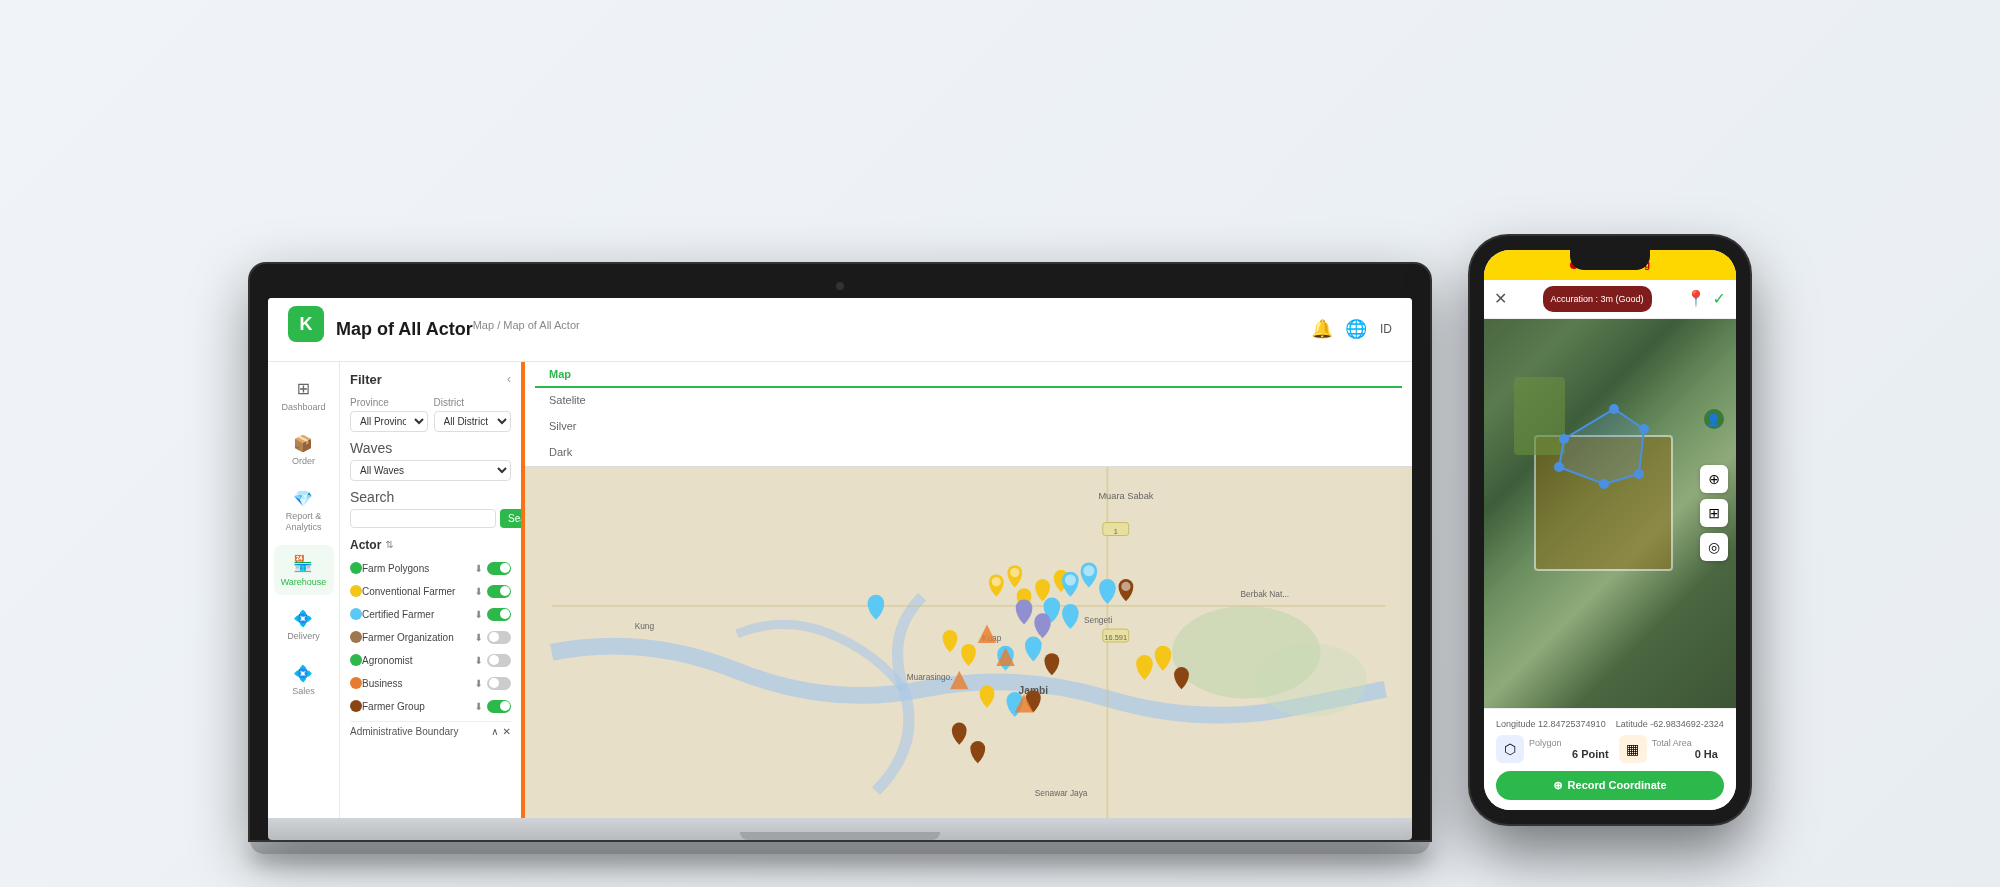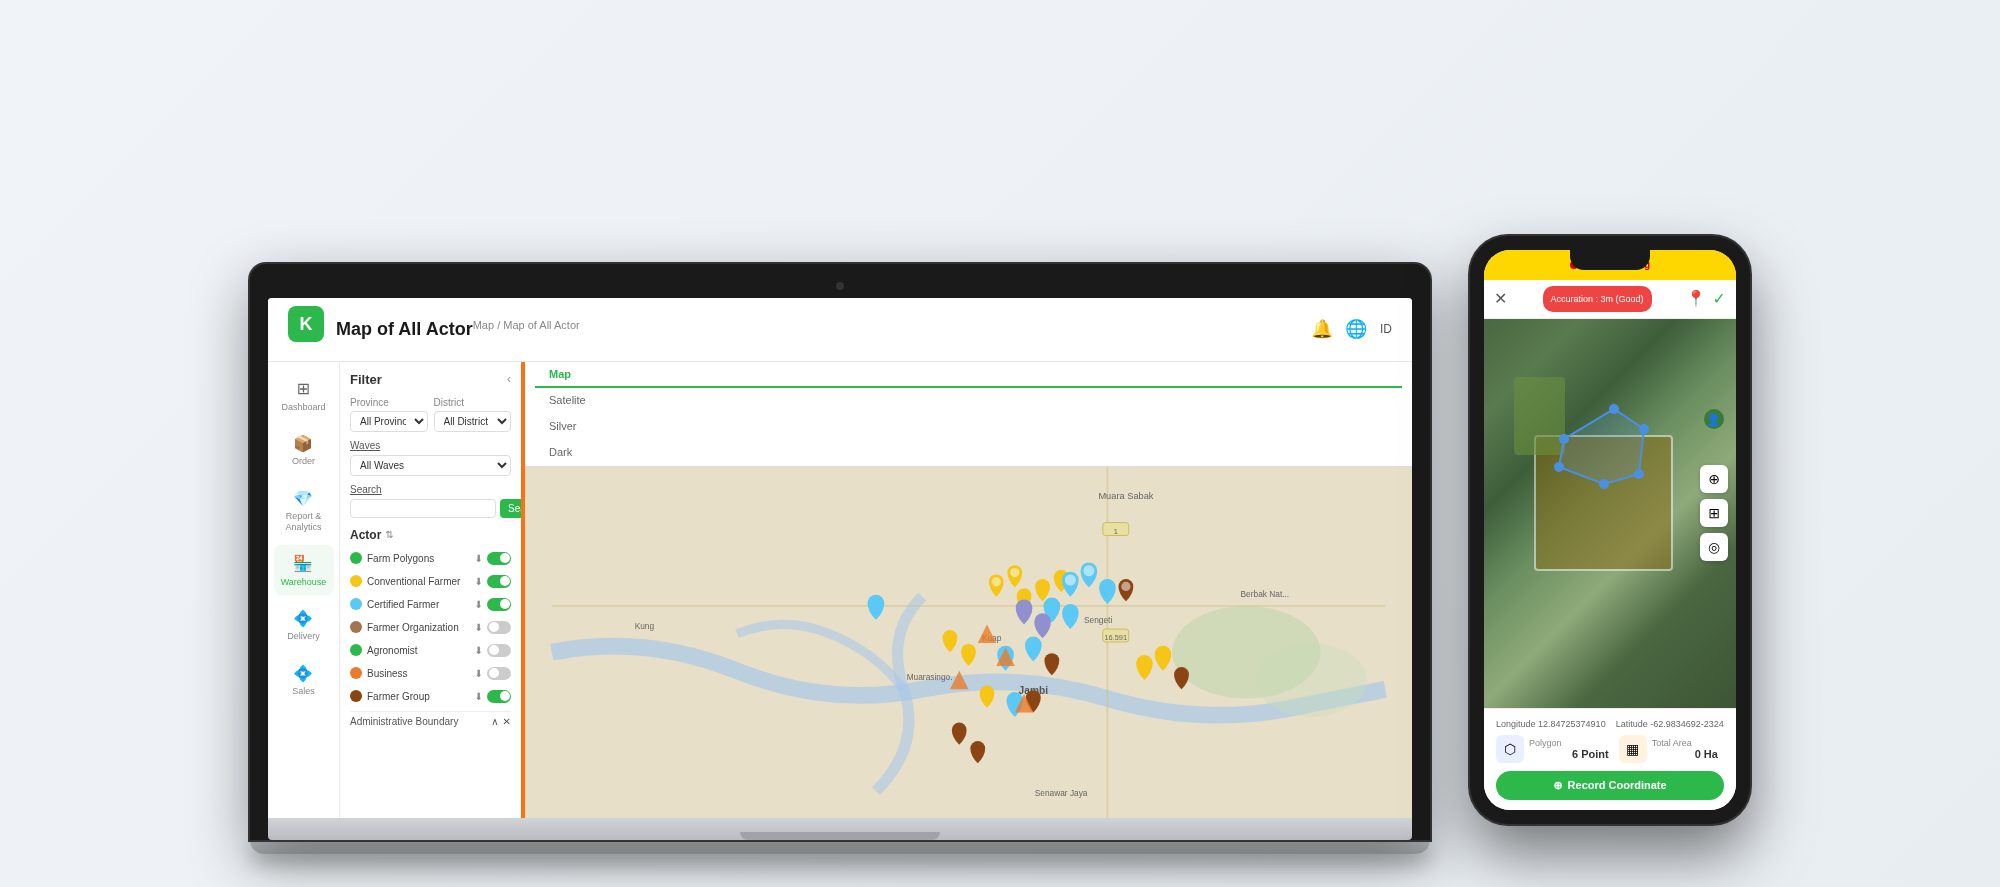--- a/index.html
+++ b/index.html
@@ -234,25 +234,24 @@
       padding: 3px 5px;
       border: 1px solid #ddd;
       border-radius: 4px;
       font-size: 10px;
       color: #333;
       background: #fff;
       cursor: pointer;
     }
 
     .filter-section-label {
-      font-size: 10px;
+      font-size: 14px;
       color: #555;
       margin-bottom: 4px;
       font-weight: 500;
-      text-decoration: underline;
     }
 
     .search-row {
       display: flex;
       gap: 4px;
       margin-bottom: 10px;
     }
 
     .search-input {
       flex: 1;
@@ -289,21 +288,20 @@
       display: flex;
       align-items: center;
       justify-content: space-between;
       margin-bottom: 6px;
       padding: 2px 0;
     }
 
     .actor-left {
       display: flex;
       align-items: center;
-      gap: 5px;
     }
 
     .actor-dot {
       width: 12px;
       height: 12px;
       border-radius: 50%;
       flex-shrink: 0;
     }
 
     .actor-name {
@@ -513,21 +511,21 @@
       flex-shrink: 0;
     }
 
     .phone-close-btn {
       font-size: 16px;
       color: #555;
       cursor: pointer;
     }
 
     .phone-accuracy {
-      background: #ef4444;
+      background: #7f1d1d;
       color: #fff;
       border-radius: 10px;
       padding: 8px 8px;
       font-size: 9px;
     }
 
     .phone-actions {
       display: flex;
       gap: 6px;
       align-items: center;

